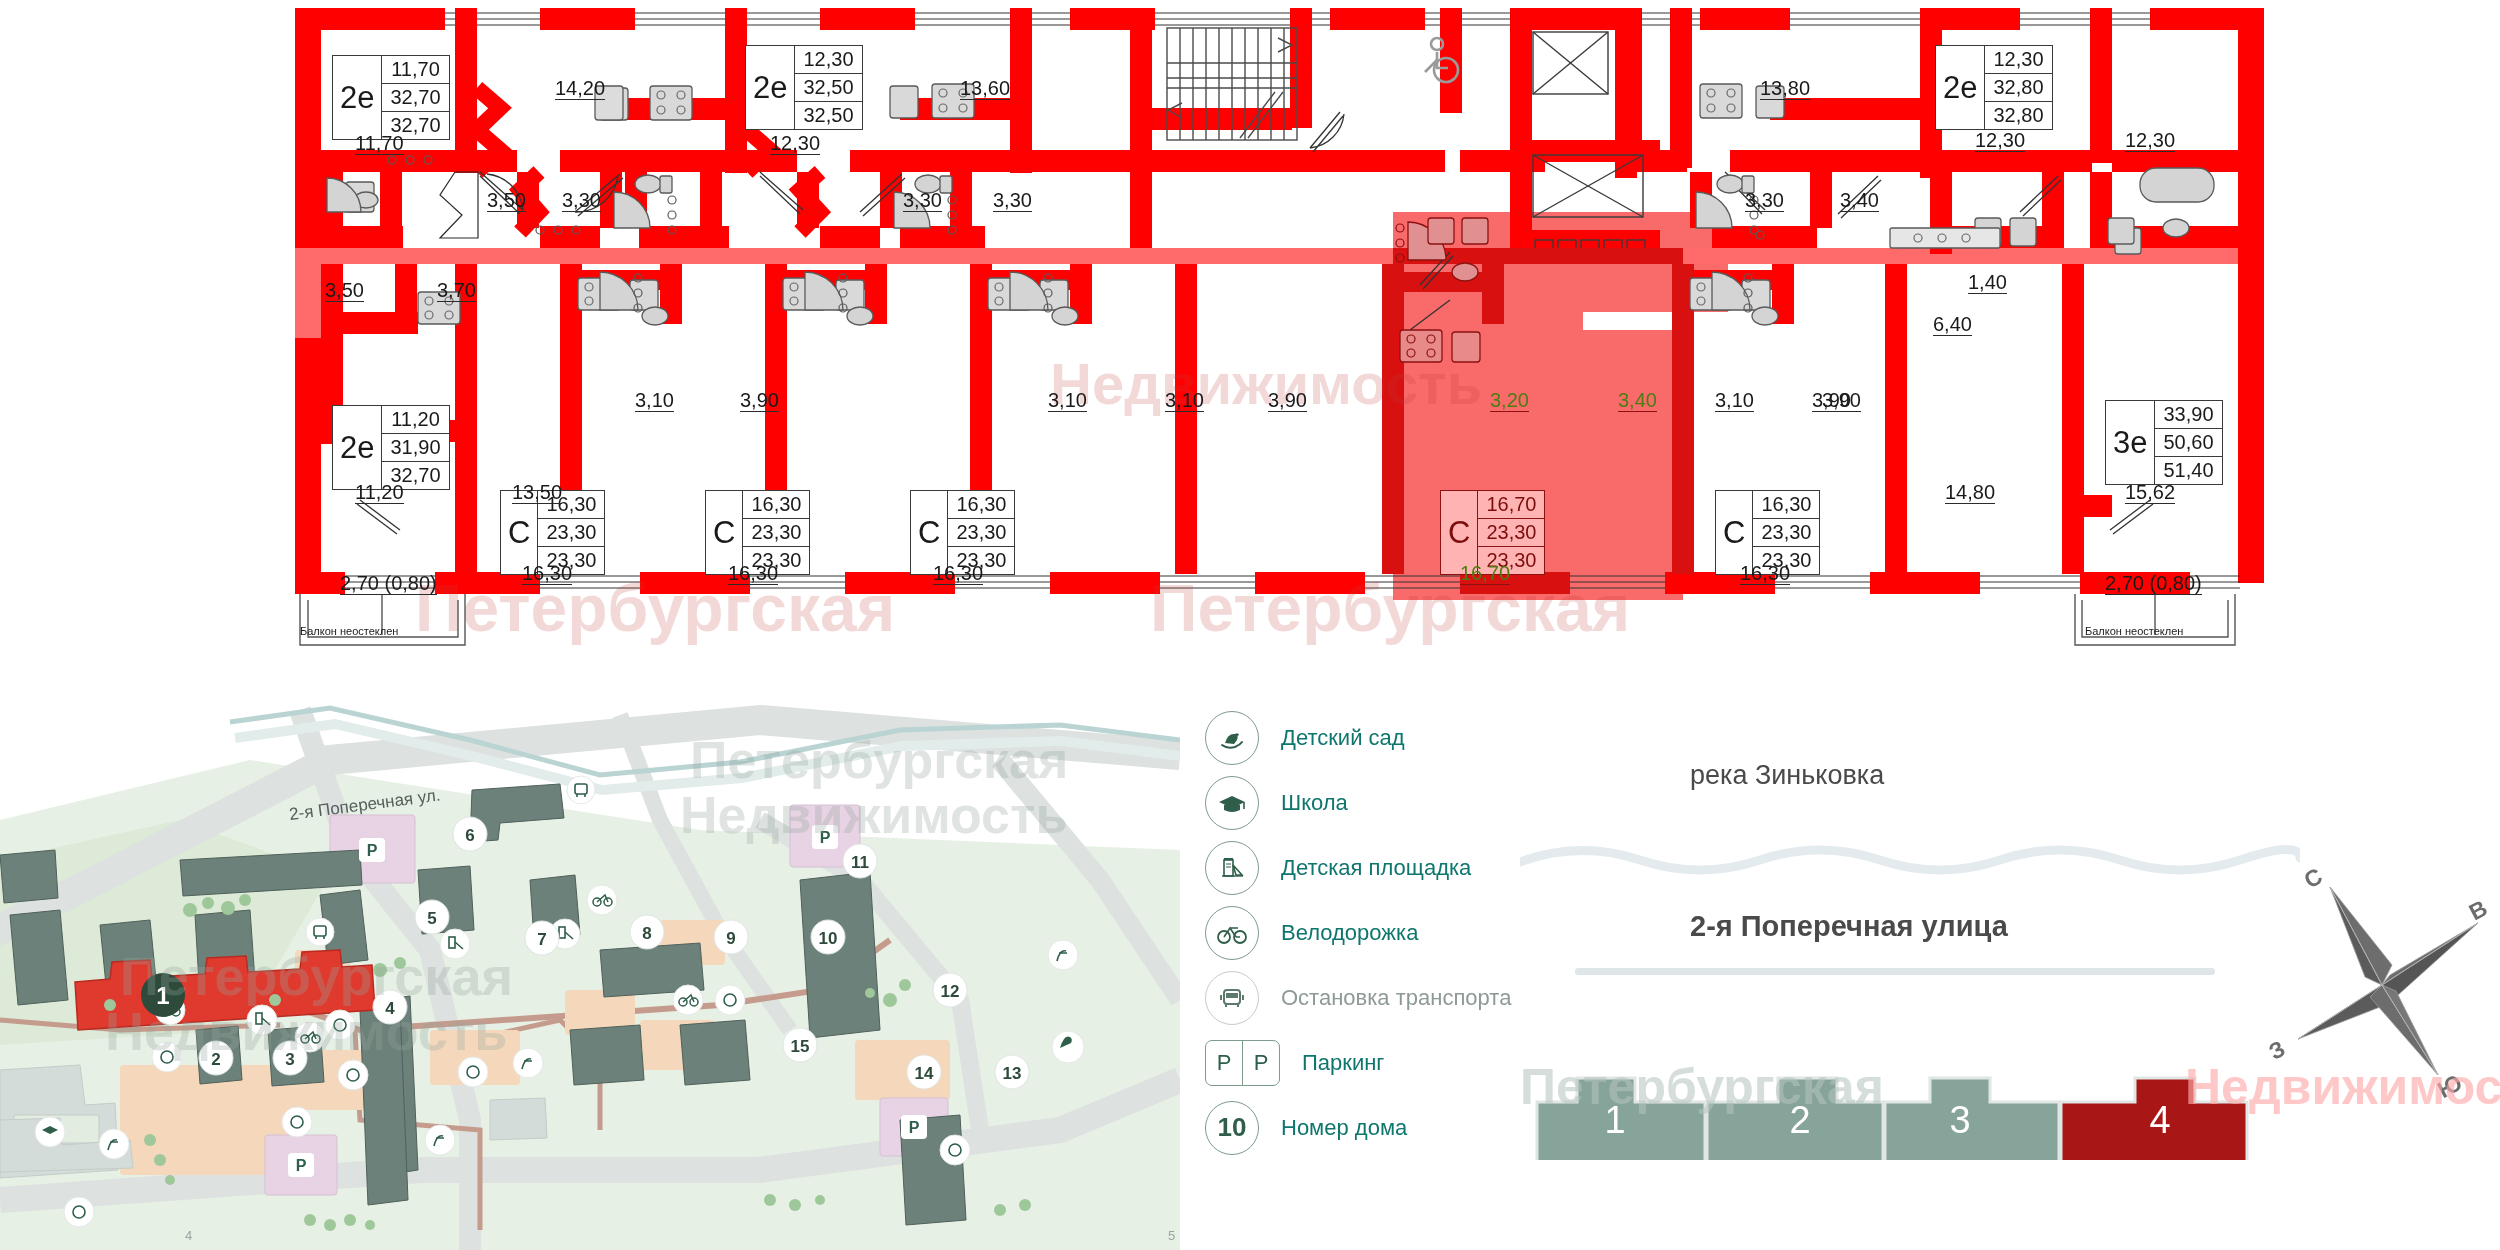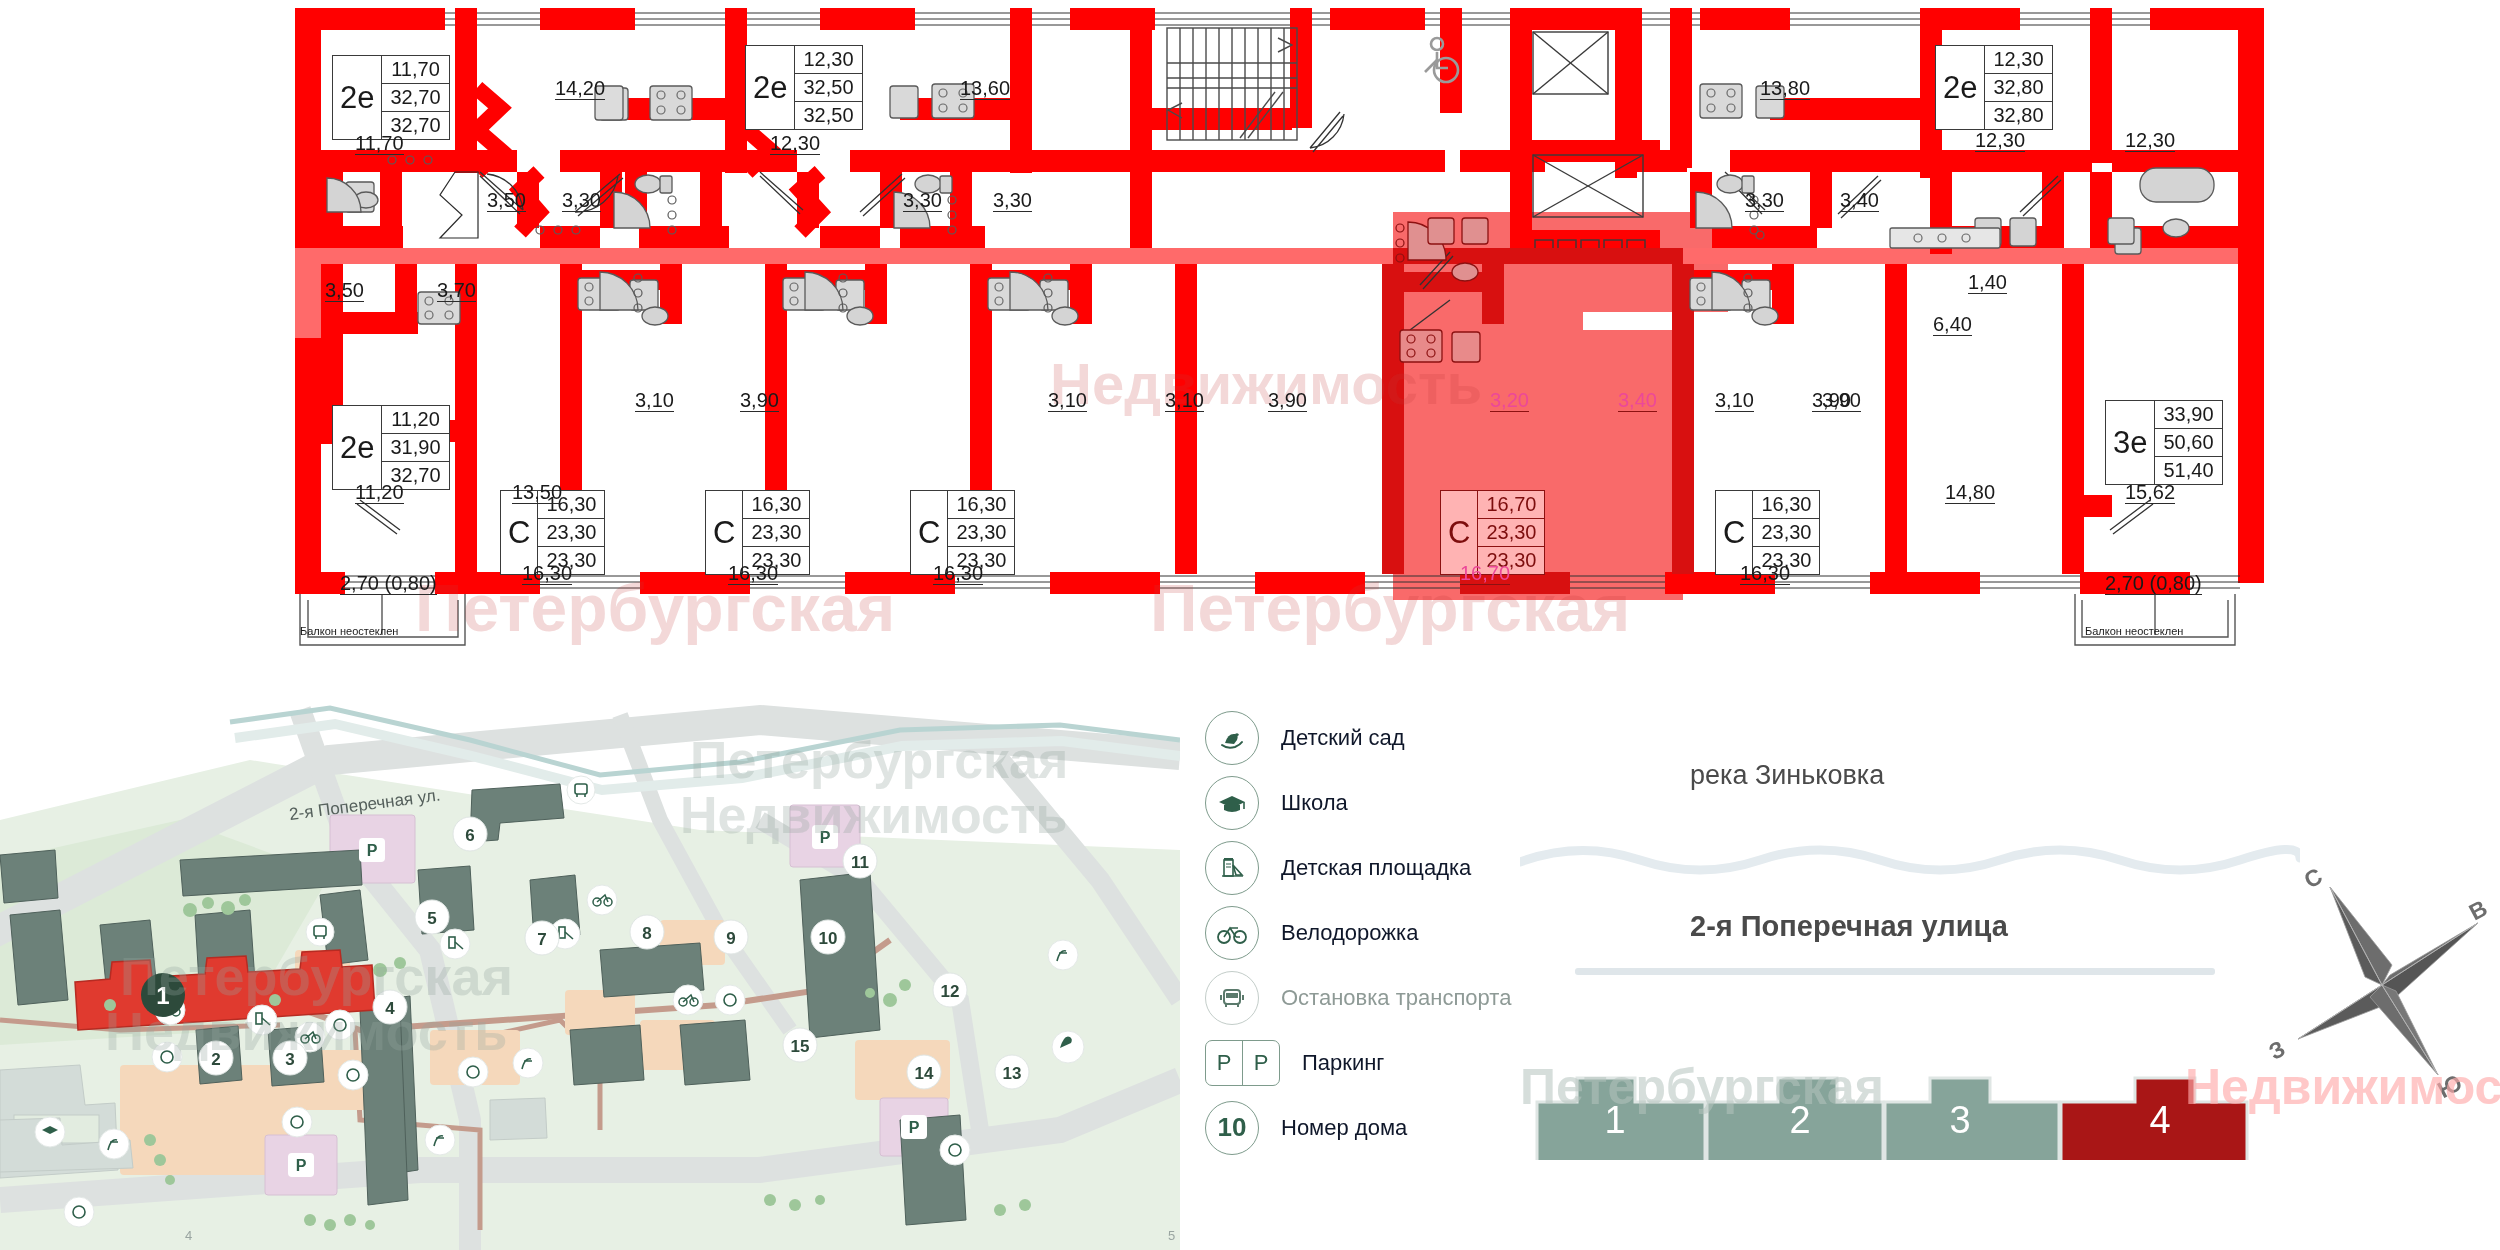--- a/index.html
+++ b/index.html
@@ -19,21 +19,21 @@
   .tag.sel .ttype{border-right-color:#8c1111;color:#7d0d0d;}
   .tag .tnums{display:flex;flex-direction:column;}
   .tag .tnums span{font-size:20px;line-height:1;padding:3px 8px 4px 8px;
        text-align:center;border-bottom:1.6px solid #3a3a3a;white-space:nowrap;}
   .tag.sel .tnums span{border-bottom-color:#8c1111;color:#7d0d0d;}
   .tag .tnums span:last-child{border-bottom:none;}
 
   
   .rm{position:absolute;font-size:20px;line-height:1;border-bottom:1.6px solid #2b2b2b;
       padding-bottom:1px;white-space:nowrap;z-index:30;color:#1a1a1a;}
-  .rm.sel{color:#ec4899;border-bottom-color:#8c1111;}
+  .rm.sel{color:#4d7c0f;border-bottom-color:#8c1111;}
 
   
   .balc{position:absolute;font-size:11px;color:#1a1a1a;white-space:nowrap;z-index:30;}
 
   
   .wm-plan{position:absolute;z-index:20;pointer-events:none;
       font-size:66px;font-weight:bold;color:rgba(196,60,60,.20);white-space:nowrap;}
 
   
   #sitemap{position:absolute;left:0;top:700px;width:1180px;height:550px;overflow:hidden;}
@@ -43,21 +43,21 @@
   .lg-row{display:flex;align-items:center;height:65px;}
   .lg-ic{width:52px;height:52px;border-radius:50%;border:1.4px solid #7e9b8c;
      display:flex;align-items:center;justify-content:center;flex:0 0 auto;background:#fff;}
   .lg-ic svg{display:block;}
   .lg-park{display:flex;flex:0 0 auto;border:1.4px solid #7e9b8c;border-radius:7px;
      overflow:hidden;height:44px;background:#fff;}
   .lg-park div{width:36px;display:flex;align-items:center;justify-content:center;
      font-size:22px;color:#2f5f4a;}
   .lg-park div:first-child{border-right:1.4px solid #7e9b8c;}
   .lg-num{font-size:26px;font-weight:bold;color:#2f5f4a;}
-  .lg-txt{margin-left:22px;font-size:22px;color:#0f172a;white-space:nowrap;}
+  .lg-txt{margin-left:22px;font-size:22px;color:#0f766e;white-space:nowrap;}
   .lg-txt.muted{color:#8e9a96;}
 
   
   #riverlbl{position:absolute;left:1690px;top:760px;font-size:27px;color:#4a4a4a;}
   #streetlbl{position:absolute;left:1690px;top:910px;font-size:29px;font-weight:bold;color:#4a4a4a;text-align:right;}
   .riverwave{position:absolute;left:1520px;top:830px;}
   .streetline{position:absolute;left:1575px;top:968px;width:640px;height:7px;
      background:#dfe6ea;border-radius:3px;}
 
   

